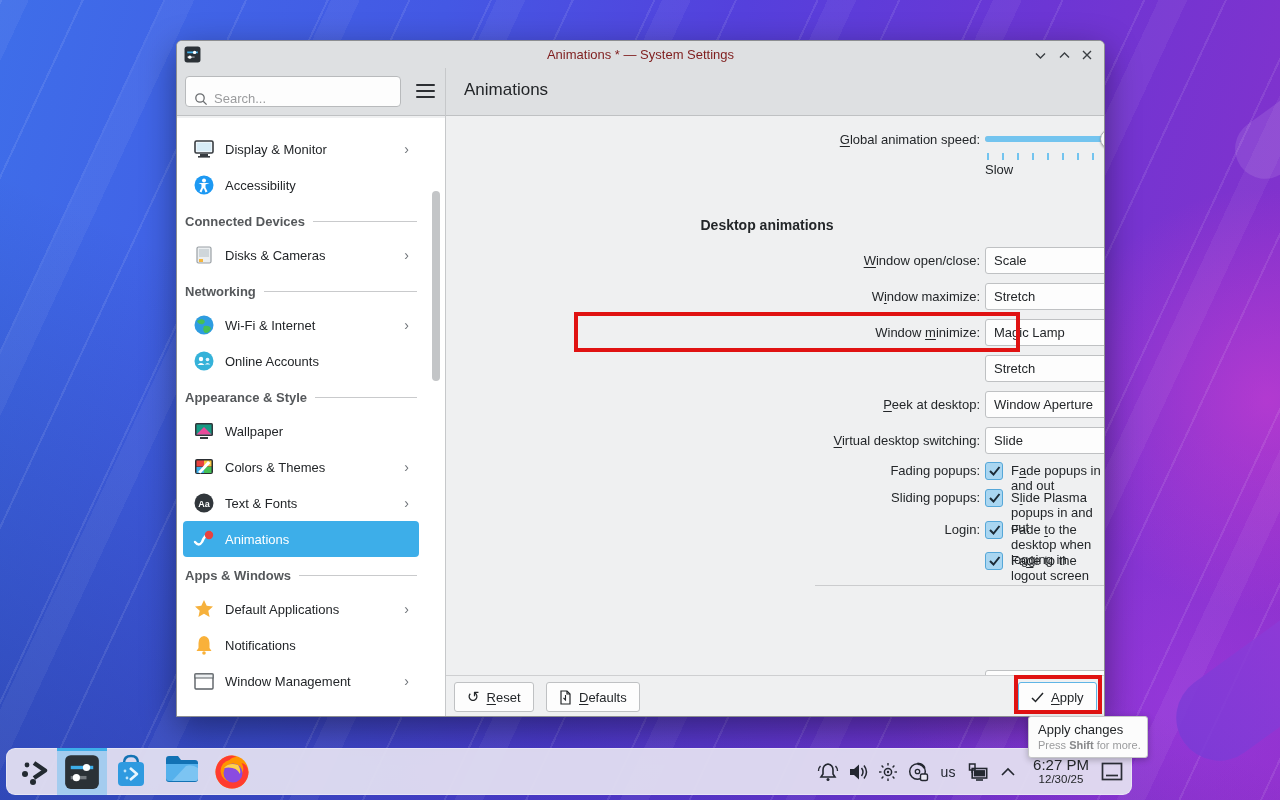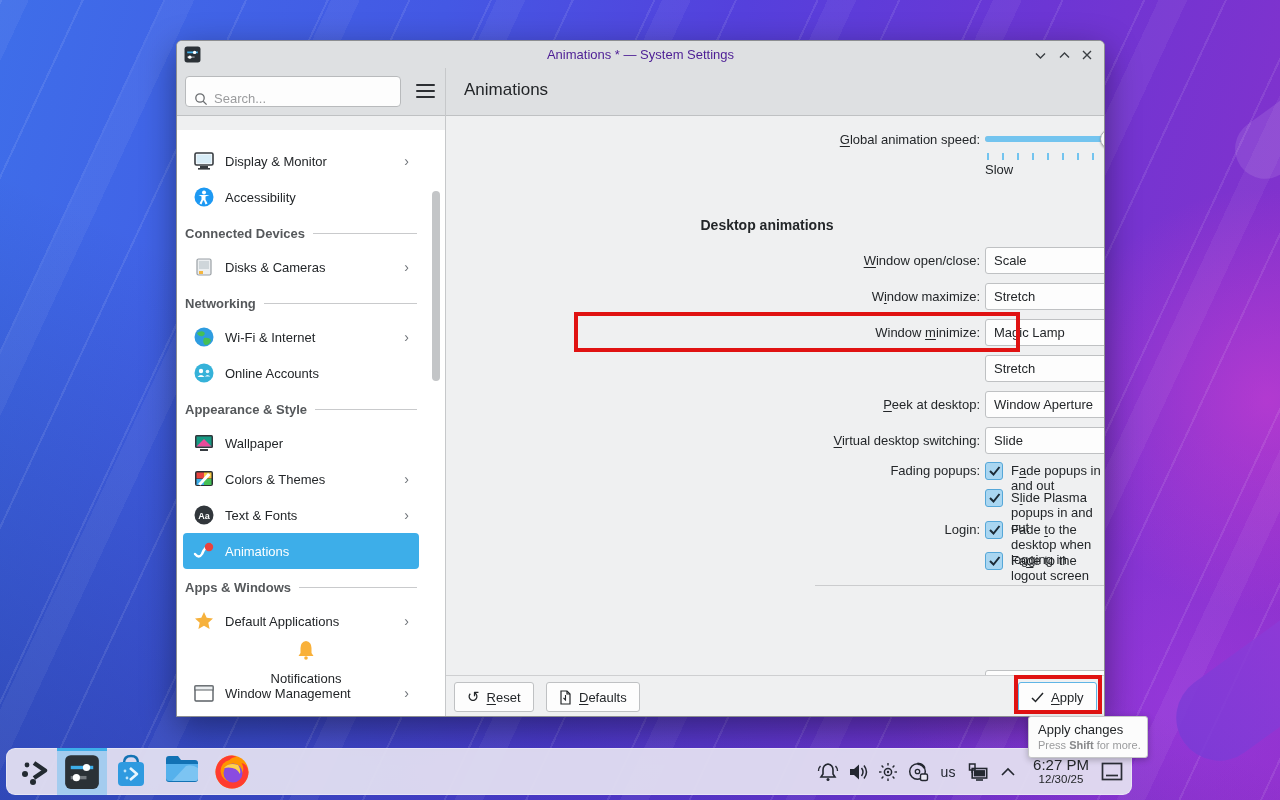--- a/index.html
+++ b/index.html
@@ -22,35 +22,35 @@
 .pill2 { position:absolute; left:1216px; top:60px; width:260px; height:60px; border-radius:34px;
   background:rgba(255,255,255,0.10); transform:rotate(-36deg); }
 
 
 .window { position:absolute; left:176px; top:40px; width:929px; height:677px;
   background:#eff0f1; border:1px solid #8d8f92; border-radius:6px 6px 0 0;
   box-shadow:0 10px 34px rgba(0,0,0,0.40); overflow:hidden; }
 .titlebar { position:absolute; left:0; top:0; right:0; height:27px; background:#dee0e2;
   display:flex; align-items:center; }
 .titlebar .appicon { position:absolute; left:7px; top:5px; width:17px; height:17px; }
-.titlebar .title { flex:1; text-align:center; color:#4c1d95; font-size:13px; }
+.titlebar .title { flex:1; text-align:center; color:#7f1d1d; font-size:13px; }
 .tb-btn { position:absolute; top:4px; width:20px; height:20px; display:flex; align-items:center; justify-content:center; cursor:pointer; }
 .tb-min { right:54px; } .tb-max { right:30px; } .tb-close { right:7px; }
 
 .header { position:absolute; left:0; top:27px; right:0; height:48px; background:#dee0e2; border-bottom:1px solid #bfc1c3; }
 .searchbox { position:absolute; left:8px; top:8px; width:216px; height:31px; background:#fdfdfd;
   border:1px solid #b8babc; border-radius:4px; display:flex; align-items:flex-end; padding:0 8px; gap:6px; }
 .searchbox .ph { color:#9b9c9e; }
 .hamburger { position:absolute; left:239px; top:16px; width:19px; height:15px; cursor:pointer; }
 .hamburger i { display:block; height:2px; background:#2c2f33; margin:4px 0; border-radius:1px; }
 .hamburger i:first-child { margin-top:0; }
 .page-title { position:absolute; left:287px; top:12px; font-size:17px; color:#232629; }
 
 .v-divider { position:absolute; left:268px; top:27px; bottom:0; width:1px; background:#c6c8ca; }
-.sidebar { position:absolute; left:0; top:89px; width:268px; bottom:0; background:#ffffff; overflow:hidden; }
+.sidebar { position:absolute; left:0; top:77px; width:268px; bottom:0; background:#ffffff; overflow:hidden; }
 .sb-item { position:absolute; left:6px; width:236px; height:36px; border-radius:4px;
   display:flex; align-items:center; gap:10px; padding-left:10px; cursor:pointer; }
 .sb-item.selected { background:#3daee9; color:#ffffff; }
 .sb-item .chev { position:absolute; right:10px; color:#70757a; font-size:14px; }
 .sb-ico { width:22px; height:22px; flex:0 0 22px; display:flex; align-items:center; justify-content:center; }
 .sb-header { position:absolute; left:8px; right:28px; height:20px; display:flex; align-items:center; gap:8px;
   font-weight:bold; color:#55585b; font-size:13px; }
 .sb-header .line { flex:1; height:1px; background:#c9cacc; }
 .scrollthumb { position:absolute; left:255px; top:150px; width:8px; height:190px; border-radius:4px; background:#c3c5c7; cursor:pointer; }
 
@@ -294,21 +294,21 @@
         </div>
         <div class="sb-item" style="top: 473px;">
           <span class="sb-ico">
             <svg width="20" height="20">
               <path d="M10 1 l2.7 5.8 6.3 .7 -4.7 4.3 1.3 6.2 -5.6 -3.2 -5.6 3.2 1.3 -6.2 -4.7 -4.3 6.3 -.7z" fill="#f6b13c"></path>
             </svg>
           </span>
           <span>Default Applications</span>
           <span class="chev">›</span>
         </div>
-        <div class="sb-item" style="top: 509px; flex-direction: column;">
+        <div class="sb-item" style="top: 509px;">
           <span class="sb-ico">
             <svg width="18" height="20" viewBox="0 0 18 20">
               <path d="M9 1 q5.5 1 5.5 7 v5 l2 3 h-15 l2 -3 v-5 q0 -6 5.5 -7z" fill="#f9b13a"></path>
               <circle cx="9" cy="18" r="1.8" fill="#f9b13a"></circle>
             </svg>
           </span>
           <span>Notifications</span>
         </div>
         <div class="sb-item" style="top: 545px;">
           <span class="sb-ico">
@@ -366,20 +366,21 @@
         <div class="combo" style="top: 310px;">
           <span class="val">Slide</span>
         </div>
         <div class="lbl" style="left: 0px; top: 346px; width: 534px;">Fading popups:</div>
         <div class="checkrow-box" style="top: 345px;">
           <svg width="13" height="12" viewBox="0 0 13 12">
             <polyline points="2,6 5.5,9.5 11.5,2" fill="none" stroke="#1c2b37" stroke-width="2"></polyline>
           </svg>
         </div>
         <div class="checklabel" style="top: 346px;"><span>F</span><u>a</u><span>de popups in and out</span></div>
+        <div class="lbl" style="left: 0px; top: 373px; width: 534px;">Sliding popups:</div>
         <div class="checkrow-box" style="top: 372px;">
           <svg width="13" height="12" viewBox="0 0 13 12">
             <polyline points="2,6 5.5,9.5 11.5,2" fill="none" stroke="#1c2b37" stroke-width="2"></polyline>
           </svg>
         </div>
         <div class="checklabel" style="top: 373px;"><span>S</span><u>l</u><span>ide Plasma popups in and out</span></div>
         <div class="lbl" style="left: 0px; top: 405px; width: 534px;">Login:</div>
         <div class="checkrow-box" style="top: 404px;">
           <svg width="13" height="12" viewBox="0 0 13 12">
             <polyline points="2,6 5.5,9.5 11.5,2" fill="none" stroke="#1c2b37" stroke-width="2"></polyline>

